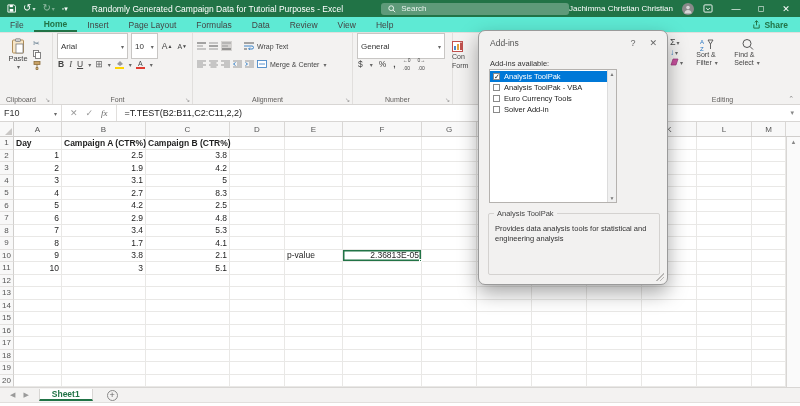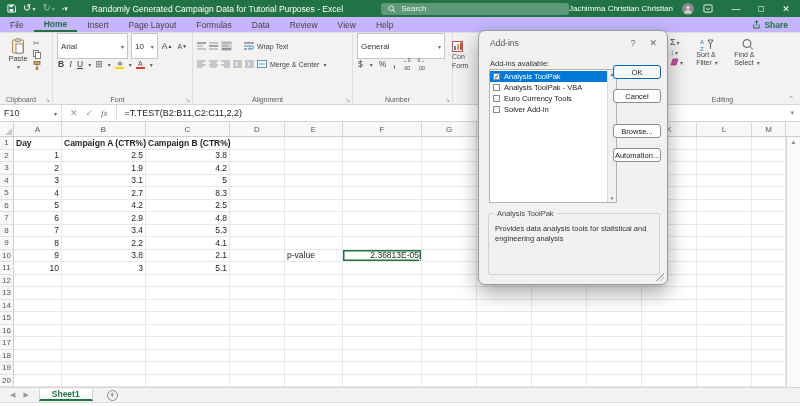--- a/index.html
+++ b/index.html
@@ -16,21 +16,21 @@
   .tb-search { margin-left:38px; width:215px; height:12px; background:rgba(255,255,255,.28);
                border-radius:3px; display:flex; align-items:center; gap:5px; padding:0 7px;
                color:#eaf3ee; font-size:8px; }
   .tb-right { margin-left:auto; display:flex; align-items:center; gap:9px; padding-right:6px; }
   .tb-user { font-size:8px; white-space:nowrap; }
   .avatar { width:12px; height:12px; border-radius:50%; background:#8a8a8a; display:flex;
             align-items:center; justify-content:center; overflow:hidden; }
   .winbtn { font-size:9px; width:16px; text-align:center; color:#fff; }
 
   
-  .tabrow { height:16px; background:#c4b5fd; display:flex; align-items:stretch;
+  .tabrow { height:16px; background:#5eead4; display:flex; align-items:stretch;
             border-bottom:1px solid #e1dfdd; }
   .rtab { padding:0 10px; font-size:8.5px; color:#444; display:flex; align-items:center; }
   .rtab.active { color:#217346; font-weight:bold; border-bottom:2px solid #217346; }
   .share-btn { margin-left:auto; margin-right:12px; display:flex; align-items:center; gap:3px;
                color:#217346; font-size:8.5px; font-weight:bold; }
 
   
   .ribbon { height:72px; background:#f3f2f1; display:flex; border-bottom:1px solid #d8d6d4;
             position:relative; }
   .rgroup { position:relative; border-right:1px solid #e1dfdd; padding:3px 4px 12px 4px; }
@@ -599,21 +599,21 @@
           <div class="cell" style="width: 55px;"></div>
           <div class="cell" style="width: 55px;"></div>
           <div class="cell" style="width: 55px;"></div>
           <div class="cell" style="width: 55px;"></div>
           <div class="cell" style="width: 55px;"></div>
           <div class="cell" style="width: 34px;"></div>
         </div>
         <div class="grow">
           <div class="rowhead">9</div>
           <div class="cell num" style="width: 48px;">8</div>
-          <div class="cell num" style="width: 84px;">2.2</div>
+          <div class="cell num" style="width: 84px;">1.7</div>
           <div class="cell num" style="width: 84px;">4.1</div>
           <div class="cell" style="width: 55px;"></div>
           <div class="cell" style="width: 58px;"></div>
           <div class="cell" style="width: 79px;"></div>
           <div class="cell" style="width: 55px;"></div>
           <div class="cell" style="width: 55px;"></div>
           <div class="cell" style="width: 55px;"></div>
           <div class="cell" style="width: 55px;"></div>
           <div class="cell" style="width: 55px;"></div>
           <div class="cell" style="width: 55px;"></div>
@@ -836,26 +836,20 @@
           <div class="dlg-item">
             <span class="cbx"></span>
             <span>Solver Add-in</span>
           </div>
         </div>
       <div class="dlg-scroll">
         <span>▲</span>
         <span>▼</span>
       </div>
     </div>
-    <div class="dlg-btns">
-        <div class="dlg-btn default">OK</div>
-        <div class="dlg-btn">Cancel</div>
-        <div class="dlg-btn gap">Browse...</div>
-        <div class="dlg-btn">Automation...</div>
-      </div>
     <div class="dlg-info">
       <div class="dlg-info-title">Analysis ToolPak</div>
       <div class="dlg-info-text">Provides data analysis tools for statistical and engineering analysis</div>
     </div>
     <div class="grip"></div>
   </div>
 
 </div>
 
 </body></html>

